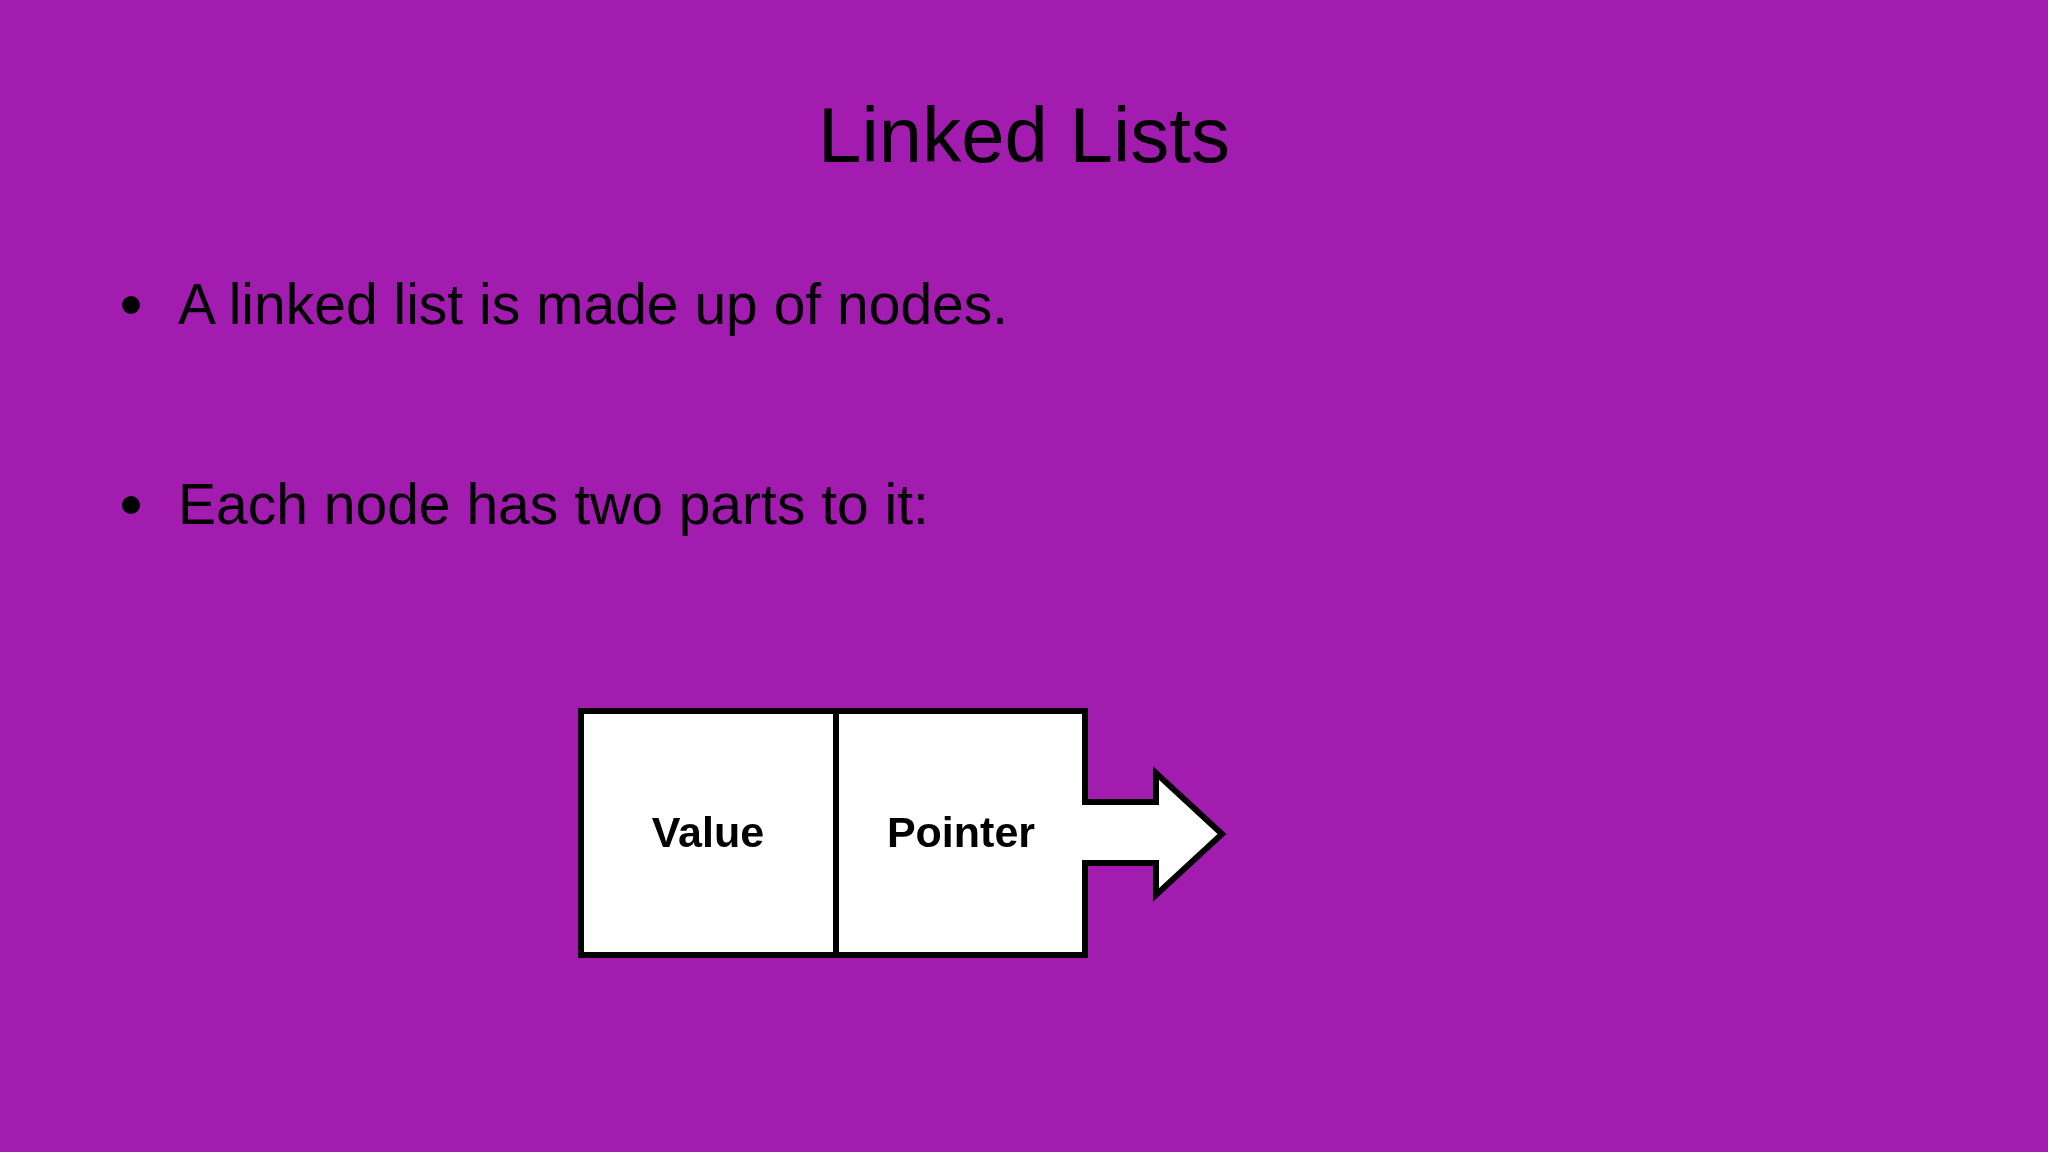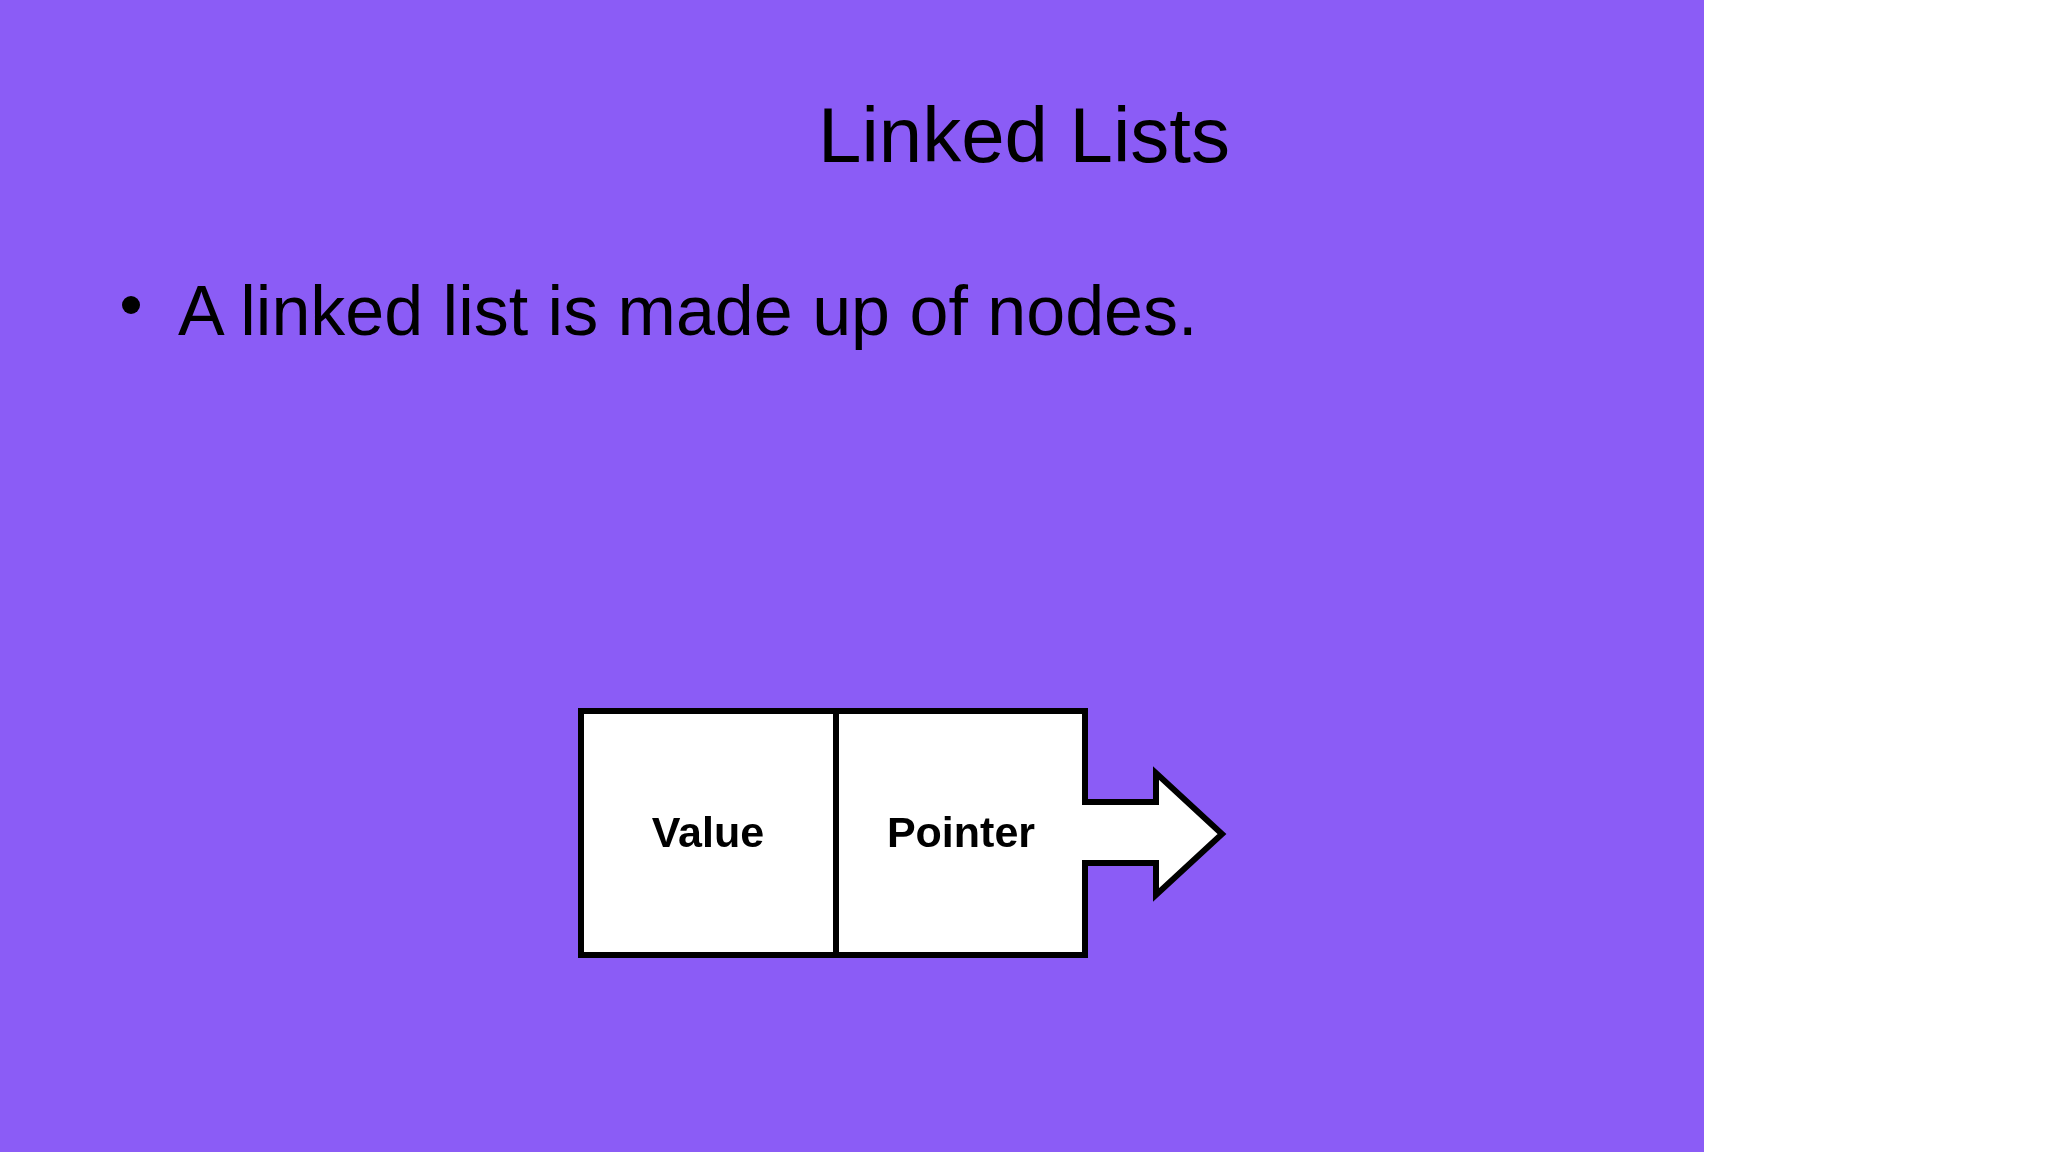--- a/index.html
+++ b/index.html
@@ -7,23 +7,23 @@
     margin: 0;
     padding: 0;
     background: #ffffff;
   }
   body {
     font-family: "Liberation Sans", sans-serif;
     color: #000000;
   }
   #slide {
     position: relative;
-    width: 1704px;
+    width: 2048px;
     height: 1152px;
-    background: #8b5cf6;
+    background: #a21caf;
     overflow: hidden;
   }
 
   
   #slide-title {
     position: absolute;
     left: 0;
     top: 96px;
     width: 2048px;
     text-align: center;
@@ -53,21 +53,21 @@
     top: 20px;
     width: 18px;
     height: 18px;
     border-radius: 50%;
     background: #000000;
   }
   .bullet-text {
     position: absolute;
     left: 68px;
     top: 0px;
-    font-size: 70px;
+    font-size: 57px;
     font-weight: 400;
     line-height: 1.0;
     color: #000000;
     white-space: nowrap;
   }
 
   
   #node-diagram {
     position: absolute;
     left: 575px;
@@ -97,20 +97,24 @@
 
   <div id="slide-title">Linked Lists</div>
 
   <div id="bullet-list">
 
     <div class="bullet-row">
       <span class="bullet-marker"></span>
       <span class="bullet-text">A linked list is made up of nodes.</span>
     </div>
 
+    <div class="bullet-row">
+      <span class="bullet-marker"></span>
+      <span class="bullet-text">Each node has two parts to it:</span>
+    </div>
 
   </div>
 
   <div id="node-diagram">
     <svg viewBox="0 0 660 270" xmlns="http://www.w3.org/2000/svg">
 
       <path d="M 6 11
                L 510 11
                L 510 102
                L 581 102

